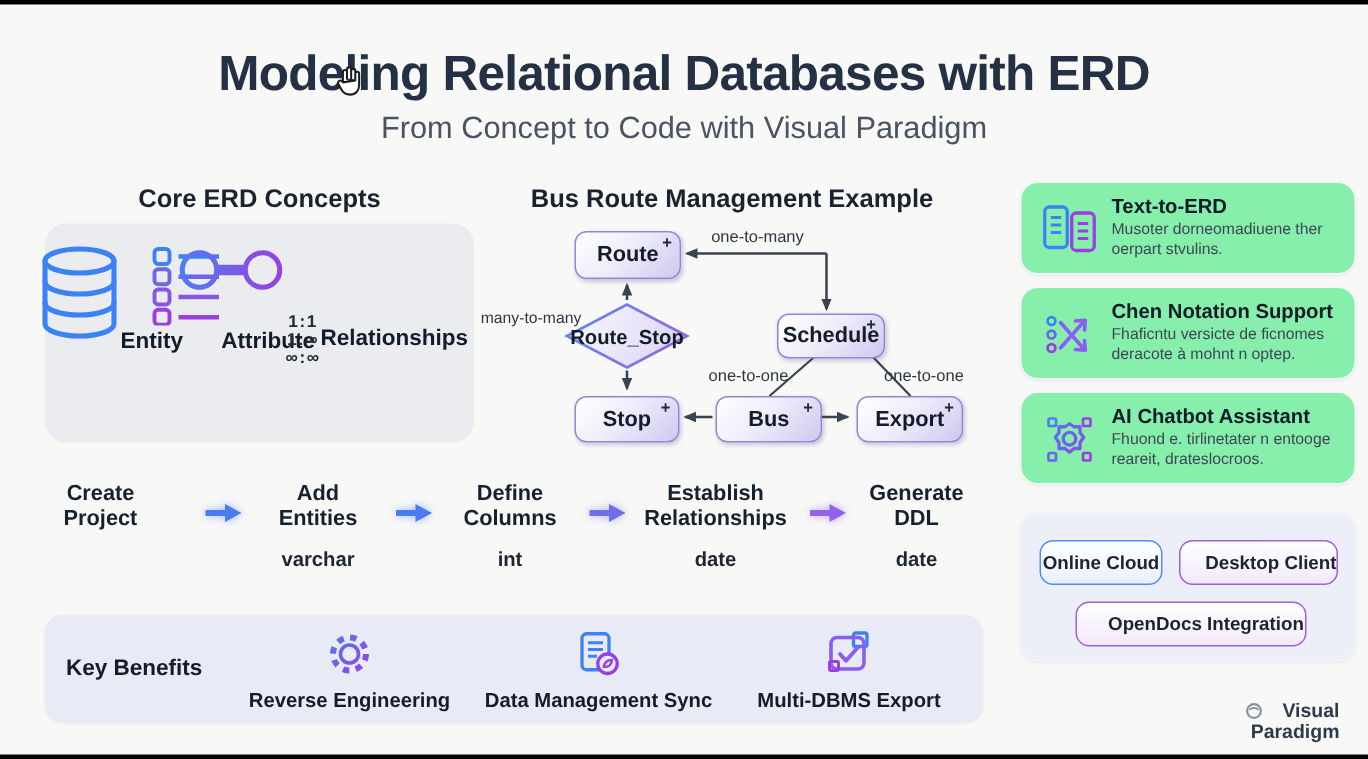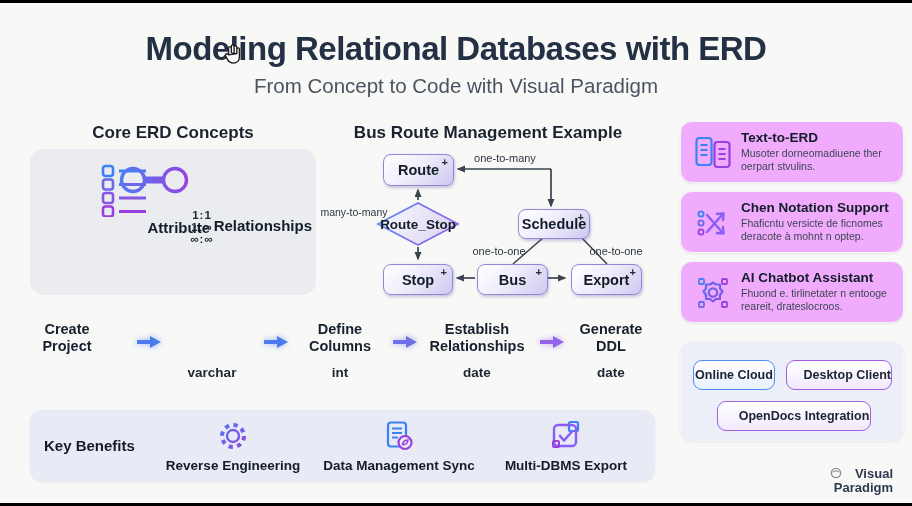--- a/index.html
+++ b/index.html
@@ -32,21 +32,21 @@
         background:linear-gradient(135deg,#ffffff 0%,#efedfb 45%,#cfc9f0 100%);
         box-shadow:1px 1.5px 3px rgba(80,70,140,.28);
         display:flex;align-items:center;justify-content:center;
         font-size:14.5px;font-weight:bold;color:#131c28;}
   .plus{position:absolute;top:1px;right:5px;font-size:11px;font-weight:bold;color:#232b36;}
   .dlabel{position:absolute;font-size:11px;color:#2c3540;text-align:center;}
   .diamond-label{position:absolute;left:38px;top:74px;width:100px;text-align:center;
                  font-size:13.5px;font-weight:bold;color:#131c28;}
 
   
-  .fcard{position:absolute;left:680px;width:222px;height:60px;background:#f0abfc;
+  .fcard{position:absolute;left:680px;width:222px;height:60px;background:#86efac;
          border-radius:12px;border:1px solid #f4f5fa;box-shadow:0 1px 2px rgba(120,120,150,.12);}
   .ficon{position:absolute;left:13px;top:12px;width:38px;height:38px;
          display:flex;align-items:center;justify-content:center;}
   .ftext{position:absolute;left:60px;top:8px;width:152px;}
   .ftitle{font-size:13.5px;font-weight:bold;color:#121c29;}
   .fdesc{font-size:10.5px;color:#3e4653;line-height:1.22;margin-top:2px;}
 
   
   .plat-card{position:absolute;left:680px;top:338px;width:222px;height:98px;background:#edeff8;
              border-radius:12px;border:1px solid #f4f5fa;box-shadow:0 1px 2px rgba(120,120,150,.12);}
@@ -64,41 +64,52 @@
   
   .benefits-bar{position:absolute;left:30px;top:407px;width:625px;height:71px;background:#e8eaf6;
                 border-radius:12px;box-shadow:0 1px 2px rgba(120,120,150,.15);}
   .bhead{position:absolute;left:14px;top:27px;font-size:15px;font-weight:bold;color:#131c28;}
   .benefit{position:absolute;top:10px;width:170px;text-align:center;}
   .blabel{font-size:13.5px;font-weight:bold;color:#131c28;margin-top:2px;}
 
   
   .brand{position:absolute;right:19px;top:464px;display:flex;flex-direction:column;
          align-items:flex-end;line-height:1.05;}
-  .brand-row{display:flex;gap:13px;}
+  .brand-row{display:flex;align-items:center;gap:13px;}
   .brand-txt{font-size:13px;font-weight:bold;color:#2c3a4d;}
 
   .cursor{position:absolute;left:222px;top:40px;width:22px;height:24px;}
 </style>
 </head>
 <body>
 
 <div id="page">
 <div id="canvas">
 
   <div class="title">Modeling Relational Databases with ERD</div>
   <div class="subtitle">From Concept to Code with Visual Paradigm</div>
 
   <svg class="cursor" viewBox="0 0 24 26">
     <path d="M7.2 12.5 V5.4 a1.5 1.5 0 0 1 3 0 V10.5 M10.2 10.3 V3.5 a1.5 1.5 0 0 1 3 0 V10.3 M13.2 10.3 V4.6 a1.5 1.5 0 0 1 3 0 V11 M16.2 11.5 V6.6 a1.4 1.4 0 0 1 2.8 0 V15 c0 4-2.6 6.8-6.6 6.8 -3 0-5-1.3-6.3-3.7 L3.9 14 c-.6-1.1 .2-2.4 1.45-2.4 .75 0 1.25.35 1.85 1.3 z" fill="#ffffff" stroke="#1c1c1c" stroke-width="1.5" stroke-linejoin="round" stroke-linecap="round"></path>
   </svg>
 
   <div class="sechead" style="left:30px;top:120px;width:286px;">Core ERD Concepts</div>
 
   <div class="concept-card">
+    <div class="concept" style="left:8px;top:14px;width:84px;height:122px;">
+      <span class="icon">
+        <svg width="54" height="64" viewBox="0 0 54 64" fill="none">
+          <ellipse cx="27" cy="11" rx="23" ry="8" stroke="#3b82f6" stroke-width="3.4"></ellipse>
+          <path d="M4 11 V53 a23 8 0 0 0 46 0 V11" stroke="#3b82f6" stroke-width="3.4" stroke-linecap="round"></path>
+          <path d="M4 25 a23 8 0 0 0 46 0" stroke="#3b82f6" stroke-width="3.4" stroke-linecap="round"></path>
+          <path d="M4 39 a23 8 0 0 0 46 0" stroke="#3b82f6" stroke-width="3.4" stroke-linecap="round"></path>
+        </svg>
+      </span>
+      <div class="clabel">Entity</div>
+    </div>
 
     <div class="concept" style="left:96px;top:14px;width:84px;height:122px;">
       <span class="icon">
         <svg width="48" height="54" viewBox="0 0 48 54" fill="none">
           <rect x="3" y="3" width="10" height="10" rx="2.5" stroke="#3b82f6" stroke-width="2.6"></rect>
           <line x1="19" y1="8" x2="46" y2="8" stroke="#3b82f6" stroke-width="3"></line>
           <rect x="3" y="16.5" width="10" height="10" rx="2.5" stroke="#6d66e8" stroke-width="2.6"></rect>
           <line x1="19" y1="21.5" x2="46" y2="21.5" stroke="#6d66e8" stroke-width="3"></line>
           <rect x="3" y="30" width="10" height="10" rx="2.5" stroke="#8657e2" stroke-width="2.6"></rect>
           <line x1="19" y1="35" x2="46" y2="35" stroke="#8657e2" stroke-width="3"></line>
@@ -256,20 +267,21 @@
     </div>
     <div class="pill pill-purple" style="left:105px;top:18px;width:104px;justify-content:flex-end;">
       <span>Desktop Client</span>
     </div>
     <div class="pill pill-purple" style="left:36px;top:59px;width:132px;padding-left:20px;">
       <span>OpenDocs Integration</span>
     </div>
   </div>
 
   <div class="step" style="left:29px;width:76px;">Create Project</div>
+  <div class="step" style="left:174px;width:76px;">Add Entities</div>
   <div class="step" style="left:422px;width:110px;">Establish Relationships</div>
   <div class="step" style="left:300px;width:80px;">Define Columns</div>
   <div class="step" style="left:571px;width:80px;">Generate DDL</div>
 
   <div class="substep" style="left:172px;width:80px;">varchar</div>
   <div class="substep" style="left:300px;width:80px;">int</div>
   <div class="substep" style="left:437px;width:80px;">date</div>
   <div class="substep" style="left:571px;width:80px;">date</div>
 
   <svg class="warrow" style="left:137px;filter:drop-shadow(0 0 3px rgba(74,124,240,.55));" width="26" height="16">

